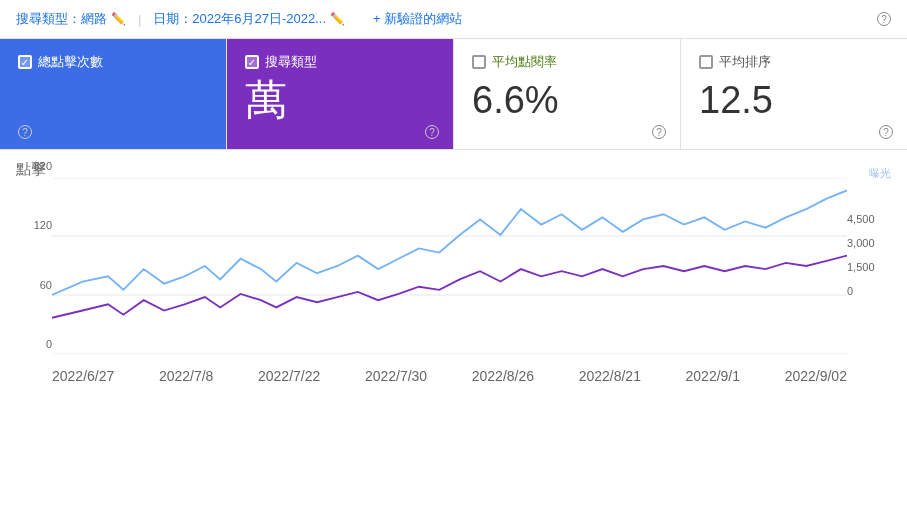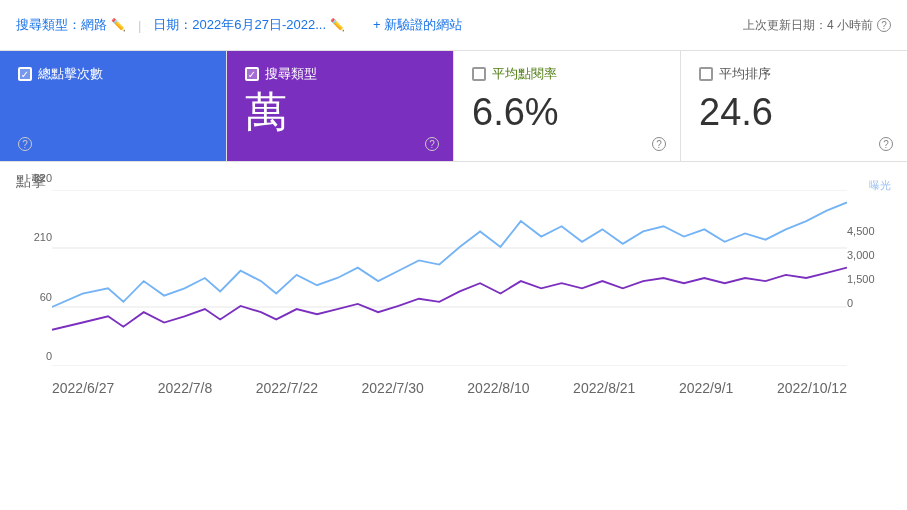--- a/index.html
+++ b/index.html
@@ -8,21 +8,21 @@
       background: #fff;
       color: #333;
       width: 907px;
       height: 510px;
       overflow: hidden;
       font-size: 13px;
     }
     .header-bar {
       display: flex;
       align-items: center;
-      padding: 16px 16px;
+      padding: 10px 16px;
       border-bottom: 1px solid #e0e0e0;
       gap: 12px;
       text-align: center;
     }
     .filter-chip {
       display: flex;
       align-items: center;
       gap: 4px;
       color: #1a73e8;
       cursor: pointer;
@@ -204,21 +204,20 @@
   </div>
   <span class="separator">|</span>
   <div class="filter-chip">
     <span>日期：2022年6月27日-2022...</span>
     <span class="edit-icon">✏️</span>
   </div>
   <div class="add-btn">
     <span>+ 新驗證的網站</span>
   </div>
   <div class="last-updated">
-    <span>上次更新日期：4 小時前</span>
     <span class="info-icon">?</span>
   </div>
 </div>
 
 <div class="metrics-row">
 
   <div class="metric-card active-blue">
     <div class="metric-label">
       <span class="checkbox-icon">✓</span>
       <span>總點擊次數</span>
@@ -248,34 +247,34 @@
     <div class="metric-footer">
       <span class="info-icon">?</span>
     </div>
   </div>
 
   <div class="metric-card">
     <div class="metric-label">
       <span class="checkbox-icon" style="border-color:#999;"></span>
       <span style="color:#555;">平均排序</span>
     </div>
-    <div class="metric-value-normal">24.6</div>
+    <div class="metric-value-normal">12.5</div>
     <div class="metric-footer">
       <span class="info-icon">?</span>
     </div>
   </div>
 </div>
 
 <div class="chart-area">
   <span class="chart-axis-label-left">點擊</span>
   <span class="chart-axis-label-right">曝光</span>
 
   <div class="chart-y-labels-left">
     <span>320</span>
-    <span>210</span>
+    <span>120</span>
     <span>60</span>
     <span>0</span>
   </div>
   <div class="chart-y-labels-right">
     <span>4,500</span>
     <span>3,000</span>
     <span>1,500</span>
     <span>0</span>
   </div>
 
@@ -373,18 +372,18 @@
           780,75
         "></polyline>
     </svg>
   </div>
 
   <div class="chart-x-labels">
     <span>2022/6/27</span>
     <span>2022/7/8</span>
     <span>2022/7/22</span>
     <span>2022/7/30</span>
-    <span>2022/8/10</span>
+    <span>2022/8/26</span>
     <span>2022/8/21</span>
     <span>2022/9/1</span>
-    <span>2022/10/12</span>
+    <span>2022/9/02</span>
   </div>
 </div>
 
 </body></html>

